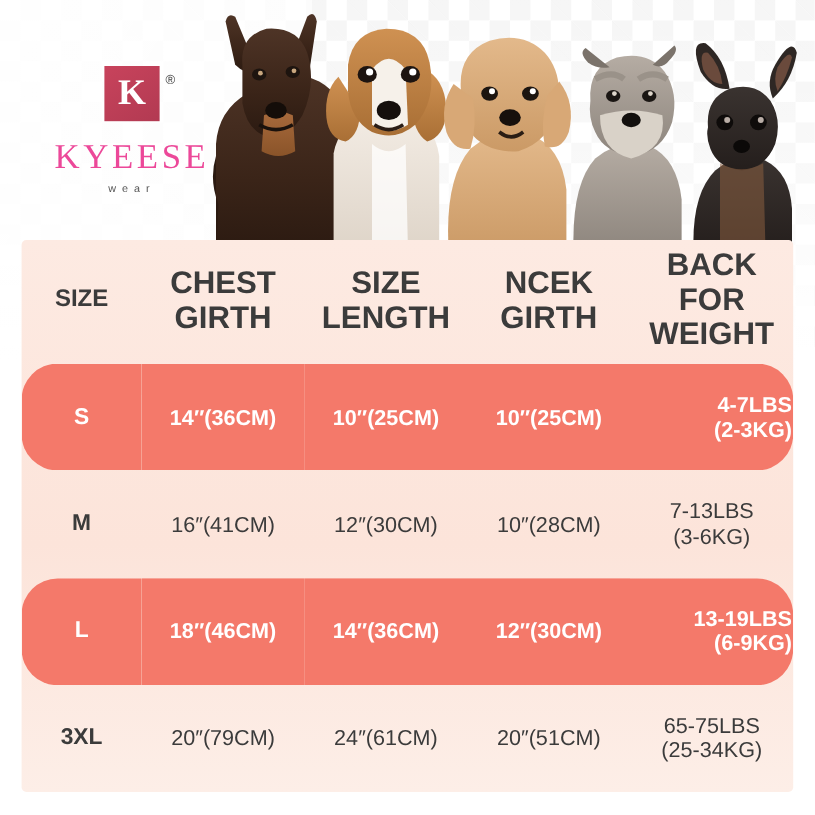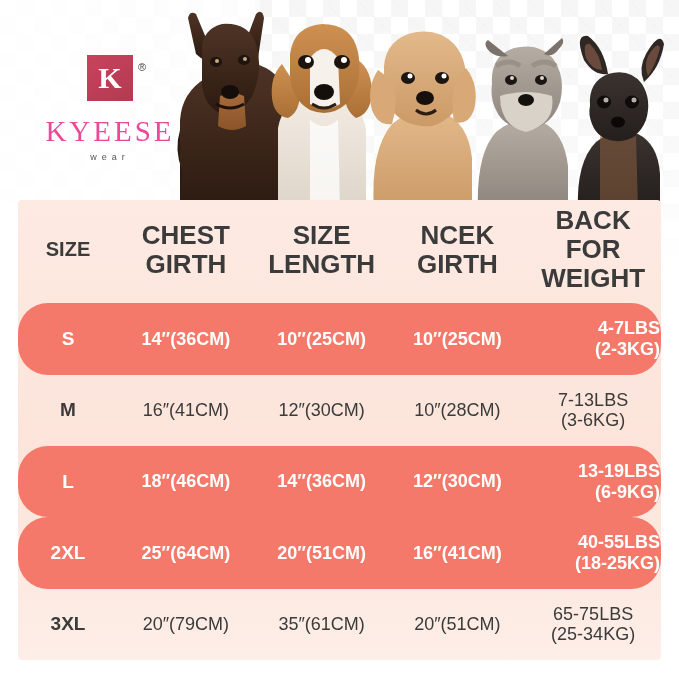--- a/index.html
+++ b/index.html
@@ -362,35 +362,25 @@
           <td>18″(46CM)</td>
           <td>14″(36CM)</td>
           <td>12″(30CM)</td>
           <td class="two-line">
             <span>13-19LBS</span>
             <span>(6-9KG)</span>
           </td>
         </tr>
 
 
-        <tr class="hl">
-          <td class="col-size">2XL</td>
-          <td>25″(64CM)</td>
-          <td>20″(51CM)</td>
-          <td>16″(41CM)</td>
-          <td class="two-line">
-            <span>40-55LBS</span>
-            <span>(18-25KG)</span>
-          </td>
-        </tr>
 
         <tr>
           <td class="col-size">3XL</td>
           <td>20″(79CM)</td>
-          <td>35″(61CM)</td>
+          <td>24″(61CM)</td>
           <td>20″(51CM)</td>
           <td class="two-line">
             <span>65-75LBS</span>
             <span>(25-34KG)</span>
           </td>
         </tr>
 
       </tbody>
     </table>
   </div>

